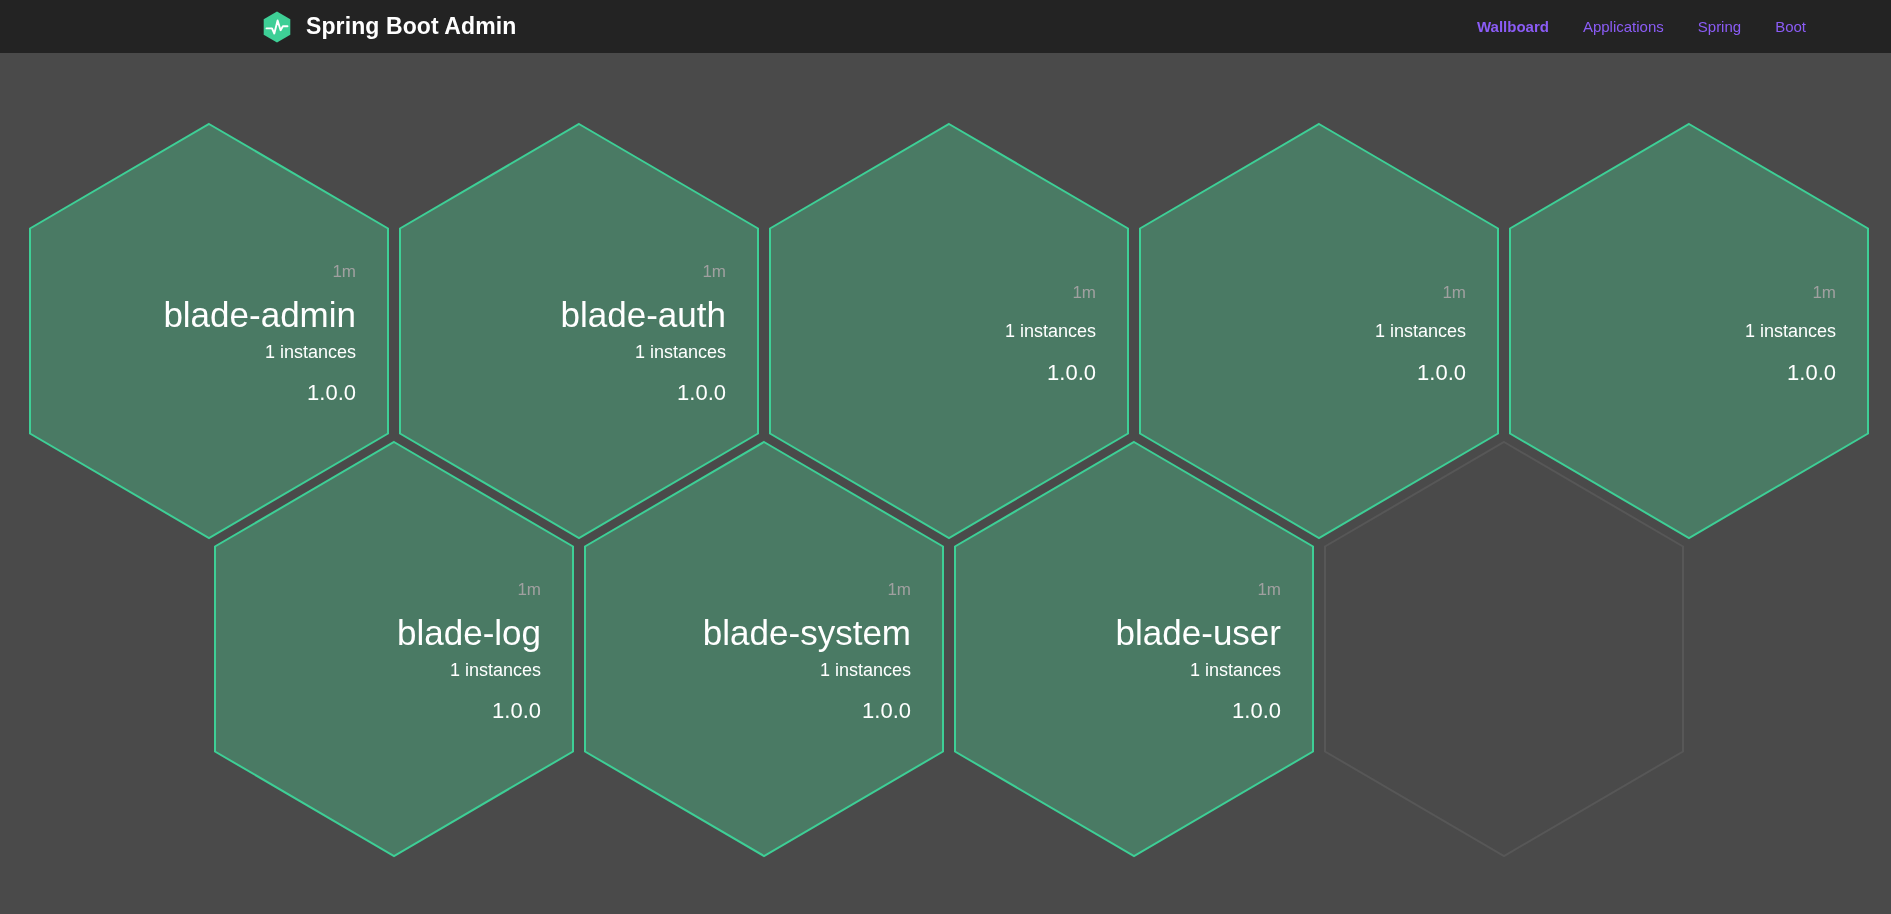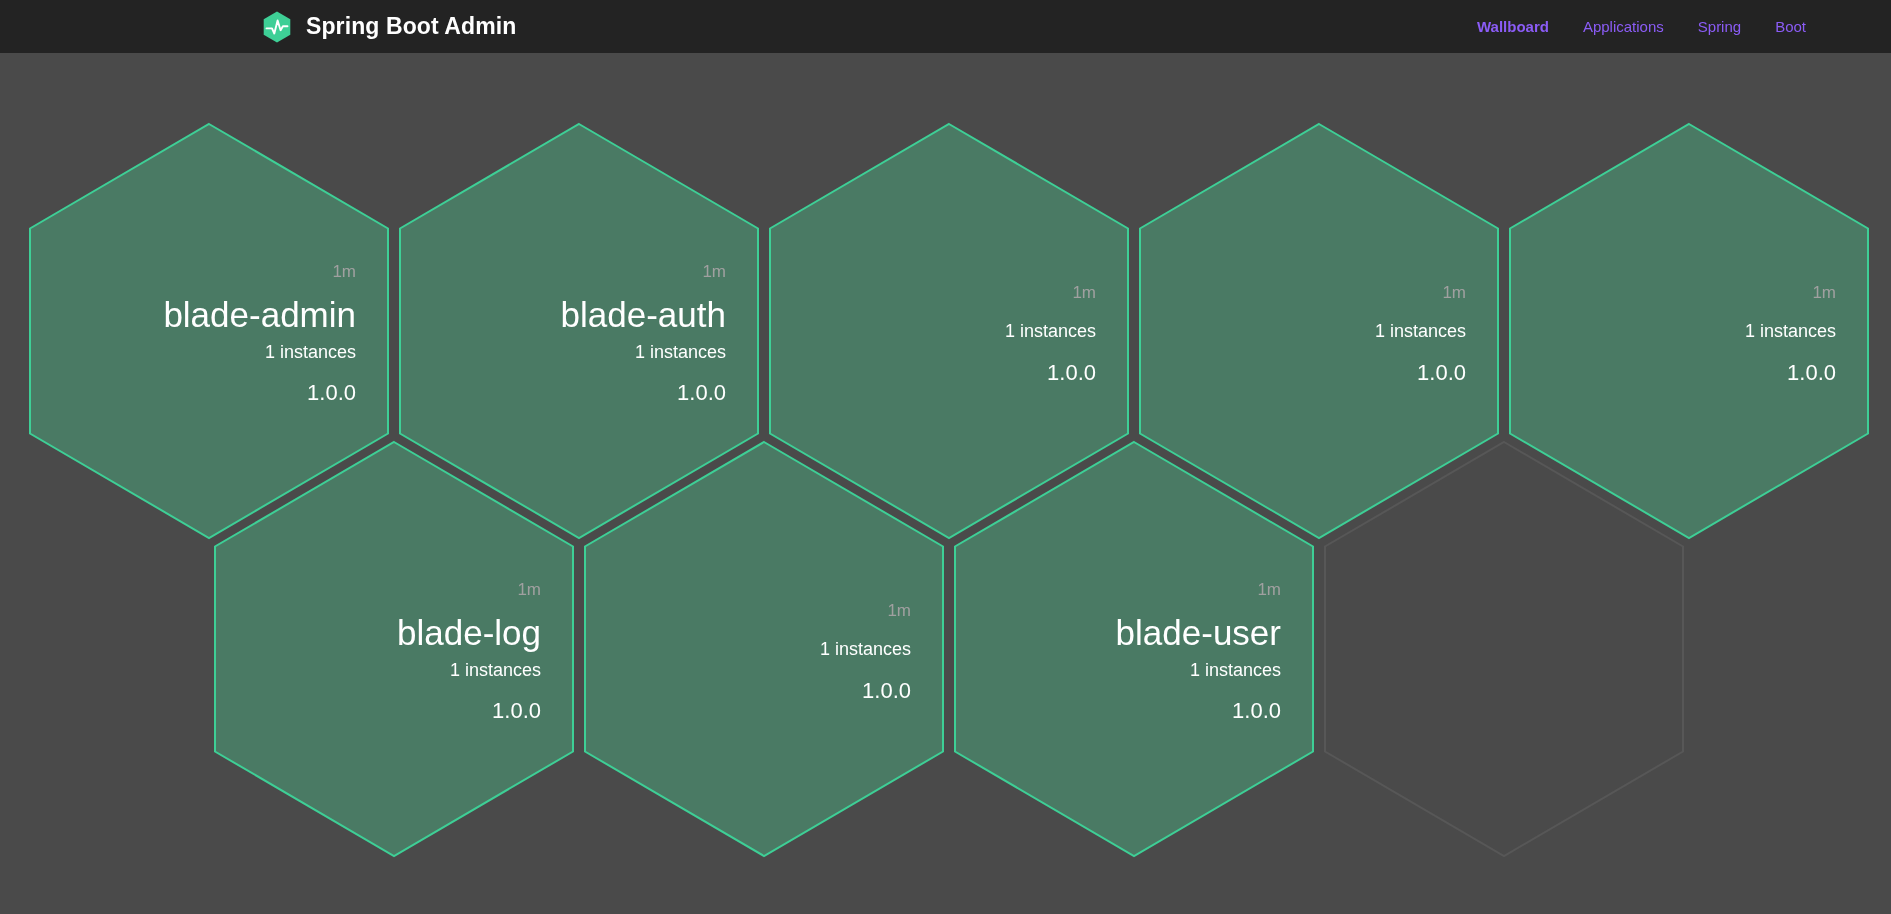--- a/index.html
+++ b/index.html
@@ -250,20 +250,21 @@
       <div class="hex-instances">1 instances</div>
       <div class="hex-version">1.0.0</div>
     </div>
   </div>
       <div class="hex" style="left: 583px; top: 387px; z-index: 9;">
     <svg viewBox="0 0 362 418" preserveAspectRatio="none" aria-hidden="true">
       <polygon class="hex-poly" points="181,2 360,106.5 360,311.5 181,416 2,311.5 2,106.5"></polygon>
     </svg>
     <div class="hex-body">
       <div class="hex-time">1m</div>
+      <div class="hex-name">blade-system</div>
       <div class="hex-instances">1 instances</div>
       <div class="hex-version">1.0.0</div>
     </div>
   </div>
       <div class="hex" style="left: 953px; top: 387px; z-index: 9;">
     <svg viewBox="0 0 362 418" preserveAspectRatio="none" aria-hidden="true">
       <polygon class="hex-poly" points="181,2 360,106.5 360,311.5 181,416 2,311.5 2,106.5"></polygon>
     </svg>
     <div class="hex-body">
       <div class="hex-time">1m</div>

